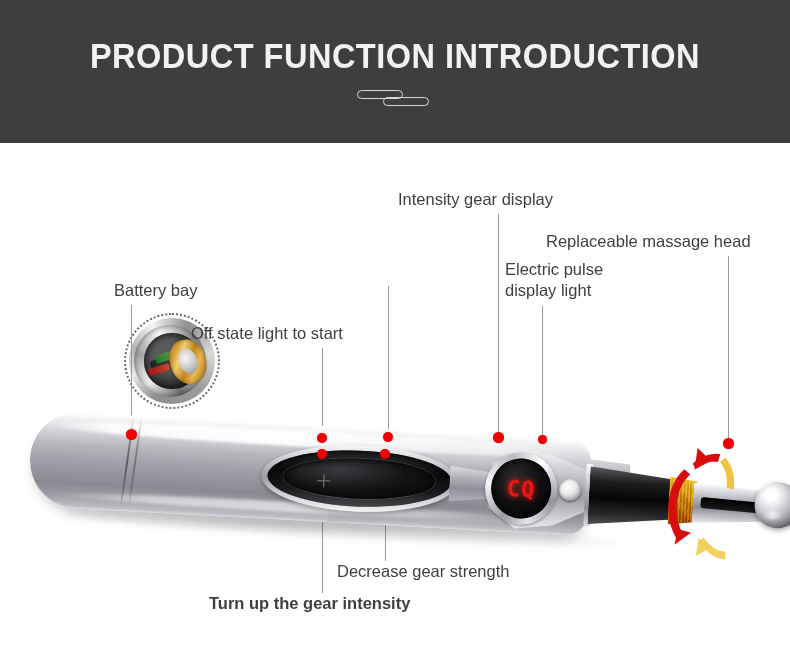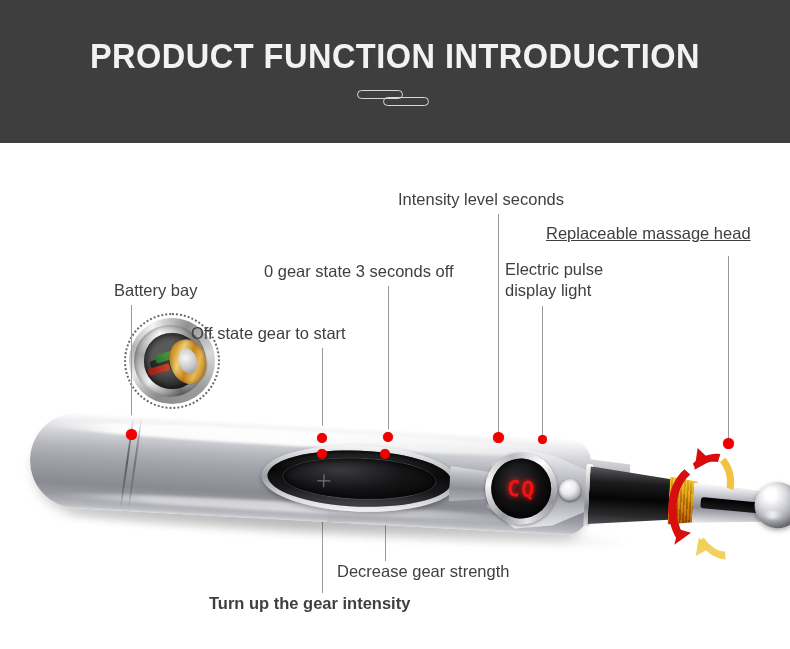--- a/index.html
+++ b/index.html
@@ -328,26 +328,25 @@
         <div class="bat-ring bat-r1"></div>
         <div class="bat-ring bat-r2"></div>
         <div class="bat-dark"></div>
         <div class="bat-stripe"></div>
         <div class="bat-stripe2"></div>
         <div class="bat-cell"></div>
       </div>
     </div>
 
     <div class="label" style="left:78px;  top:137px;margin-left:36px;">Battery bay</div>
-    <div class="label" style="left:191px; top:180px;">Off state gear to start</div>
-    <div class="label" style="left:264px; top:118px;">0 gear state 3 seconds off</div>
-    <div class="label" style="left:398px; top:46px;">Intensity level seconds</div>
+    <div class="label" style="left:191px; top:180px;">Off state light to start</div>
+    <div class="label" style="left:398px; top:46px;">Intensity gear display</div>
     <div class="label" style="left:505px; top:116px;">Electric pulse
 display light</div>
-    <div class="label" style="left:546px; top:80px;text-decoration:underline;">Replaceable massage head</div>
+    <div class="label" style="left:546px; top:88px;">Replaceable massage head</div>
     <div class="label" style="left:337px; top:418px;">Decrease gear strength</div>
     <div class="label" style="left:209px; top:450px;font-weight:bold;">Turn up the gear intensity</div>
 
     <div class="leader" style="left:131px; top:162px; height:125px;"></div>
     <div class="leader" style="left:322px; top:205px; height:88px;"></div>
     <div class="leader" style="left:388px; top:143px; height:150px;"></div>
     <div class="leader" style="left:498px; top:71px;  height:222px;"></div>
     <div class="leader" style="left:542px; top:163px; height:133px;"></div>
     <div class="leader" style="left:728px; top:113px; height:187px;"></div>
     <div class="leader" style="left:385px; top:310px; height:108px;"></div>

